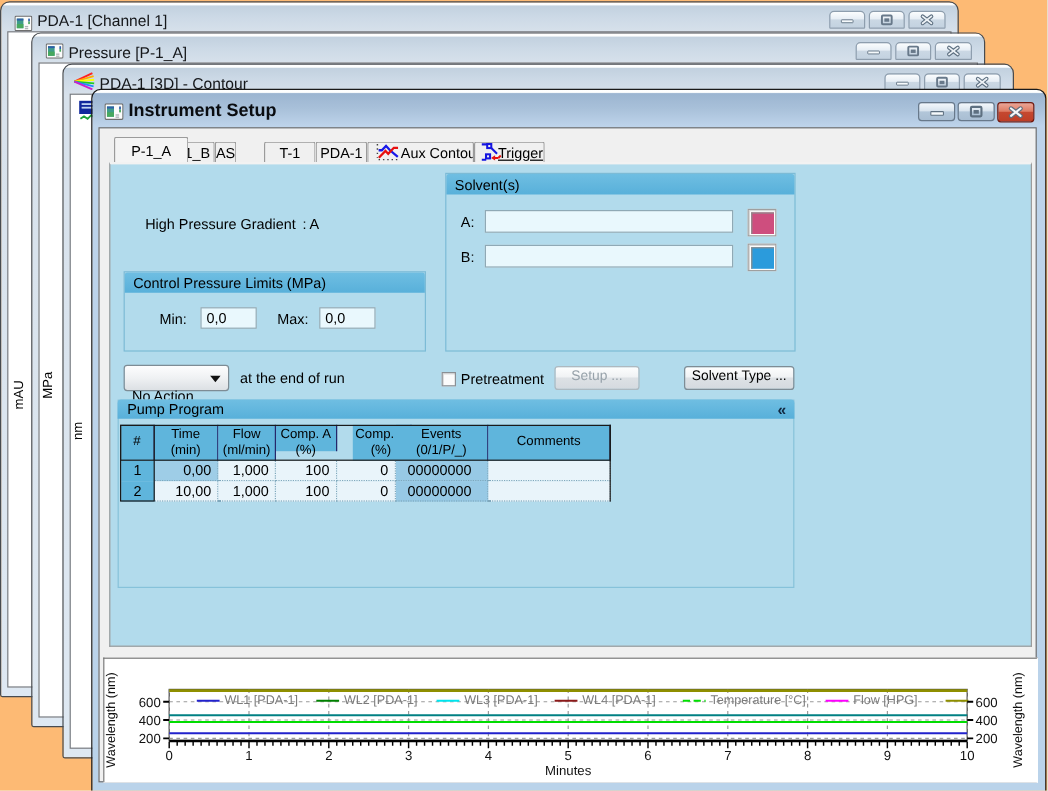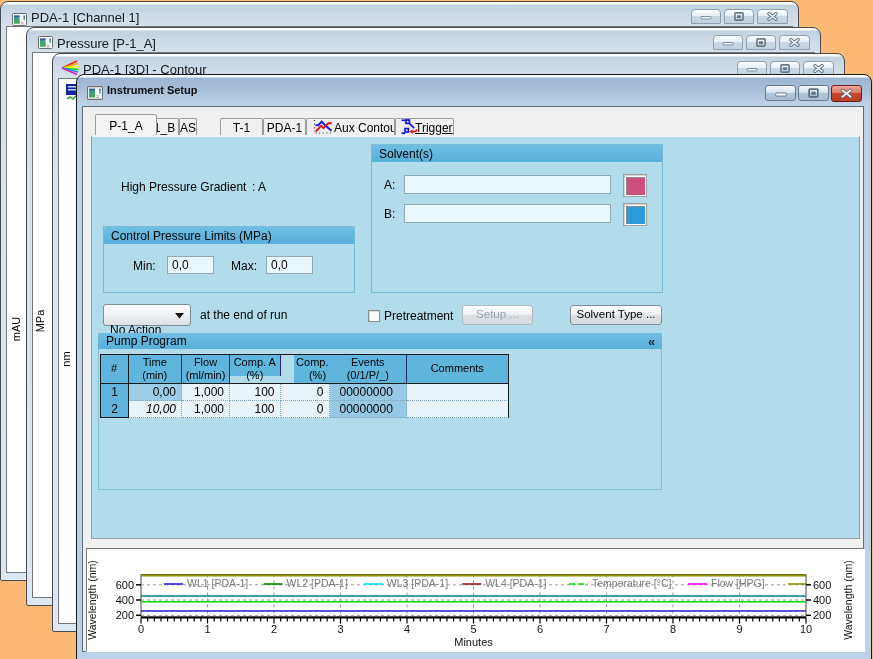--- a/index.html
+++ b/index.html
@@ -174,21 +174,21 @@
   <svg class="abs" style="left:10px;top:11px" width="16" height="14" viewBox="0 0 15 13">
         <rect x="0.5" y="0.5" width="14" height="12" rx="1" fill="#FCFCFC" stroke="#6E6E6E" stroke-width="1"></rect>
         <rect x="2" y="2.5" width="5.5" height="8" fill="#3E9C8A"></rect>
         <rect x="2" y="2.5" width="5.5" height="1.6" fill="#2F5FA8"></rect>
         <rect x="2" y="7" width="5.5" height="3.5" fill="#47A85E"></rect>
         <rect x="11.5" y="2.5" width="1.4" height="2.4" fill="#2F5FA8"></rect>
         <rect x="11.5" y="4.9" width="1.4" height="2.2" fill="#47A85E"></rect>
         <rect x="8.7" y="8.6" width="2.8" height="1.1" fill="#B0B4B8"></rect>
         <rect x="8.7" y="10.3" width="2.8" height="1.1" fill="#B0B4B8"></rect>
       </svg>
-  <div class="ititle" style="left:30px;top:9px;font-weight:bold;font-size:11px;color:#0A0C10;">Instrument Setup</div>
+  <div class="ititle" style="left:30px;top:9px;font-weight:bold;font-size:15px;color:#0A0C10;">Instrument Setup</div>
   <div class="ibtns" style="right:9px;top:10px;gap:2px;">
     <div class="abtn">
           <svg class="glyph" viewBox="0 0 31 16">
             <rect x="10" y="8" width="12" height="3.5" rx="0.5" fill="#F6FAFC" stroke="#5E7081" stroke-width="1"></rect>
           </svg>
         </div>
     <div class="abtn">
           <svg class="glyph" viewBox="0 0 31 16">
             <rect x="10.5" y="3.5" width="10" height="9" rx="1" fill="none" stroke="#5E7081" stroke-width="2"></rect>
             <rect x="13" y="6.5" width="5" height="3.5" fill="#5E7081"></rect>
@@ -291,21 +291,21 @@
         <div class="thc" style="left:329.5px;top:354px;width:77.5px;height:30px;border-right:1px solid #26276A;padding-top:2px;">Events<br>(0/1/P/_)</div>
         <div class="thc" style="left:407px;top:354px;width:101.5px;height:30px;border-right:1px solid #26276A;padding-top:8px;">Comments</div>
         <div class="thc" style="left:100.5px;top:384px;width:28px;height:17px;padding-top:2px;font-size:12px;">1</div>
         <div class="thc" style="left:100.5px;top:401px;width:28px;height:17px;padding-top:2px;font-size:12px;">2</div>
         <div class="tdc" style="left:128.5px;top:384px;width:53.5px;height:17px;background:#9ECDE7;border-right:1px dotted #7FA8BC;border-bottom:1px dotted #7FA8BC;text-align:right;padding-right:5px;">0,00</div>
         <div class="tdc" style="left:182px;top:384px;width:48px;height:17px;background:#E9F4FA;border-right:1px dotted #7FA8BC;border-bottom:1px dotted #7FA8BC;text-align:right;padding-right:5px;">1,000</div>
         <div class="tdc" style="left:230px;top:384px;width:50.5px;height:17px;background:#E9F4FA;border-right:1px dotted #7FA8BC;border-bottom:1px dotted #7FA8BC;text-align:right;padding-right:5px;">100</div>
         <div class="tdc" style="left:280.5px;top:384px;width:49px;height:17px;background:#E9F4FA;border-right:1px dotted #7FA8BC;border-bottom:1px dotted #7FA8BC;text-align:right;padding-right:5px;">0</div>
         <div class="tdc" style="left:329.5px;top:384px;width:77.5px;height:17px;background:#97C9E5;border-right:1px dotted #7FA8BC;border-bottom:1px dotted #7FA8BC;text-align:left;padding-left:10px;">00000000</div>
         <div class="tdc" style="left:407px;top:384px;width:101.5px;height:17px;background:#E9F4FA;border-right:1px dotted #7FA8BC;border-bottom:1px dotted #7FA8BC;text-align:right;padding-right:5px;"></div>
-        <div class="tdc" style="left:128.5px;top:401px;width:53.5px;height:17px;background:#E9F4FA;border-right:1px dotted #7FA8BC;border-bottom:1px dotted #7FA8BC;text-align:right;padding-right:5px;font-style:italic;">10,00</div>
+        <div class="tdc" style="left:128.5px;top:401px;width:53.5px;height:17px;background:#E9F4FA;border-right:1px dotted #7FA8BC;border-bottom:1px dotted #7FA8BC;text-align:right;padding-right:5px;">10,00</div>
         <div class="tdc" style="left:182px;top:401px;width:48px;height:17px;background:#E9F4FA;border-right:1px dotted #7FA8BC;border-bottom:1px dotted #7FA8BC;text-align:right;padding-right:5px;">1,000</div>
         <div class="tdc" style="left:230px;top:401px;width:50.5px;height:17px;background:#E9F4FA;border-right:1px dotted #7FA8BC;border-bottom:1px dotted #7FA8BC;text-align:right;padding-right:5px;">100</div>
         <div class="tdc" style="left:280.5px;top:401px;width:49px;height:17px;background:#E9F4FA;border-right:1px dotted #7FA8BC;border-bottom:1px dotted #7FA8BC;text-align:right;padding-right:5px;">0</div>
         <div class="tdc" style="left:329.5px;top:401px;width:77.5px;height:17px;background:#97C9E5;border-right:1px dotted #7FA8BC;border-bottom:1px dotted #7FA8BC;text-align:left;padding-left:10px;">00000000</div>
         <div class="tdc" style="left:407px;top:401px;width:101.5px;height:17px;background:#E9F4FA;border-right:1px dotted #7FA8BC;border-bottom:1px dotted #7FA8BC;text-align:right;padding-right:5px;"></div>
         <div class="abs" style="left:100px;top:354px;width:409px;height:30px;border:1px solid #1A1A1A;"></div>
         <div class="abs" style="left:100px;top:354px;width:29px;height:64px;border:1px solid #1A1A1A;"></div>
         <div class="abs" style="left:508px;top:354px;width:1px;height:64px;background:#1A1A1A;"></div>
       </div>
 

